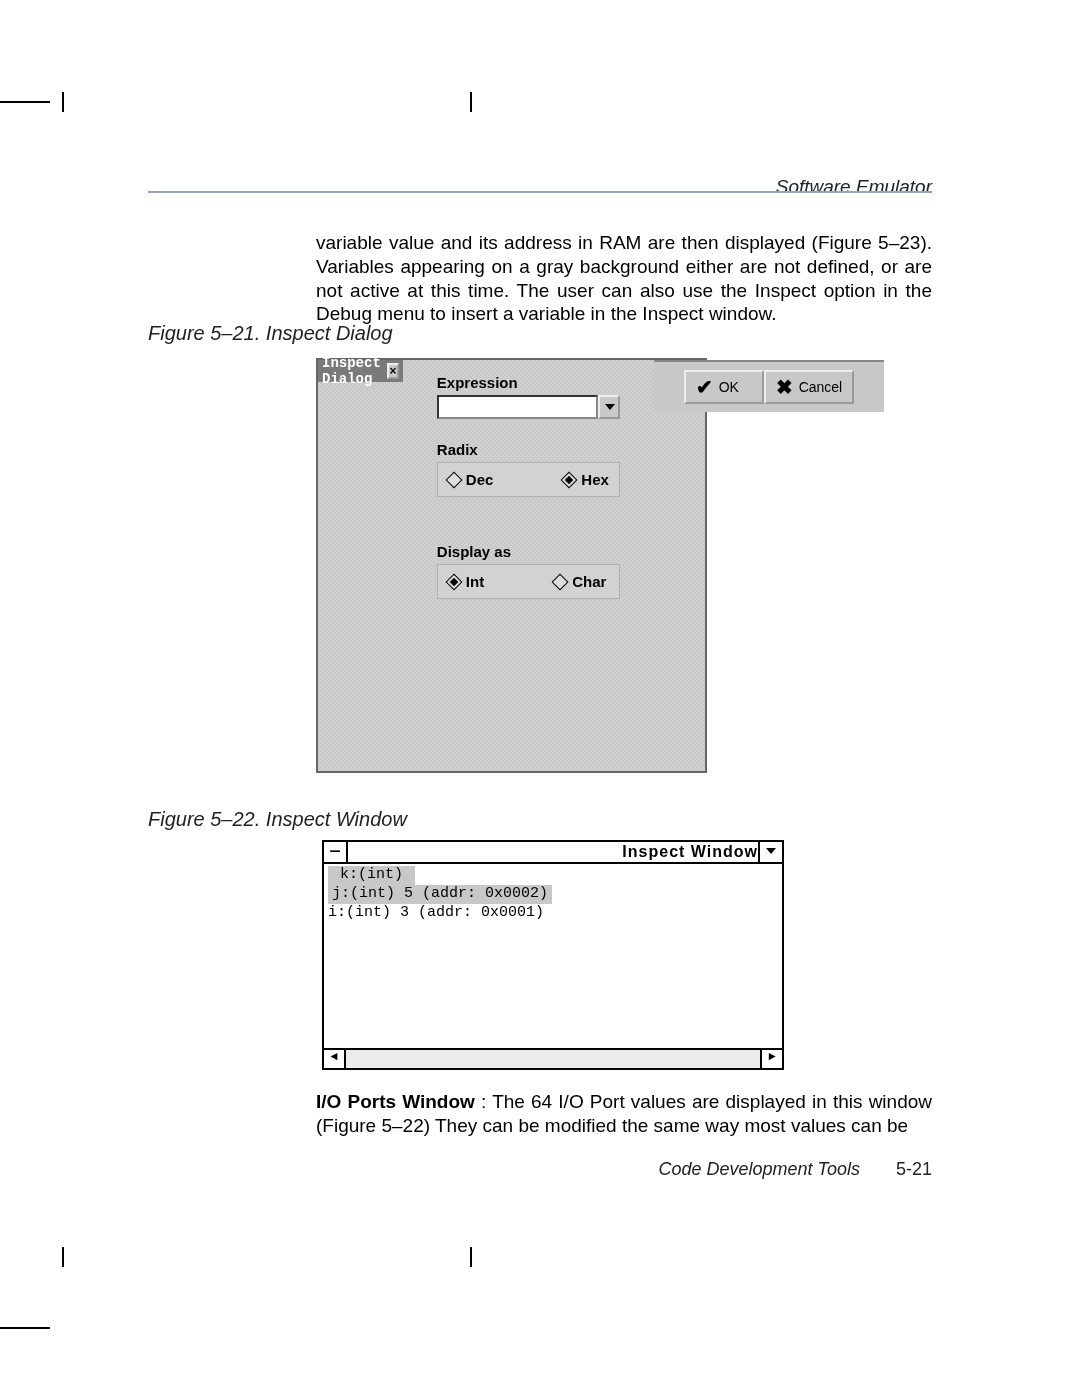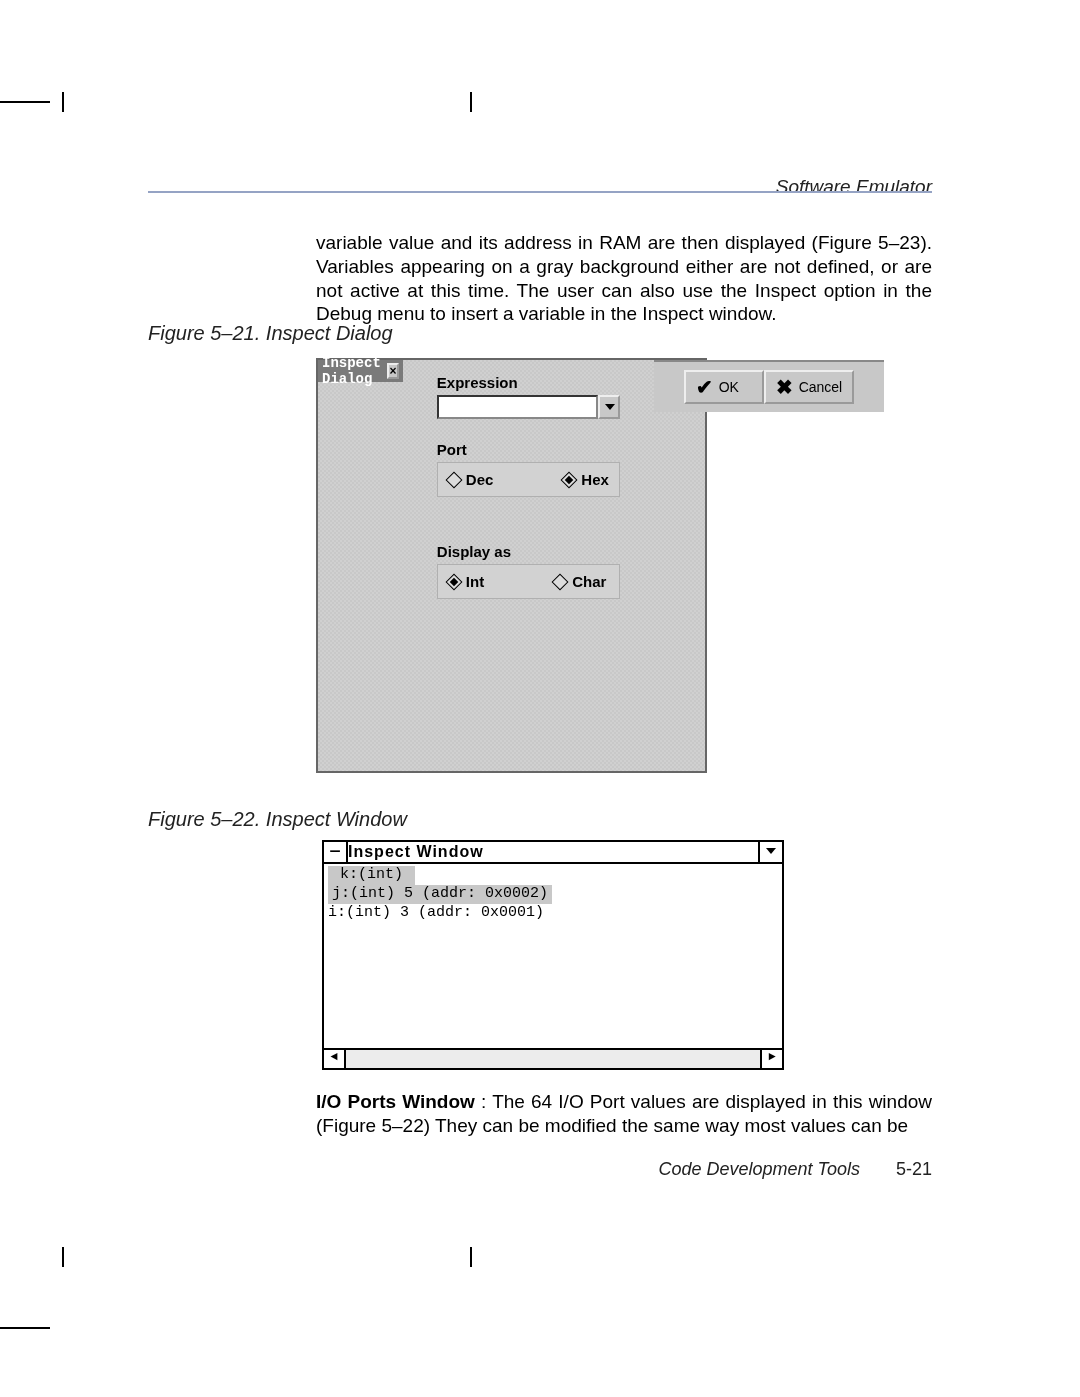--- a/index.html
+++ b/index.html
@@ -232,21 +232,21 @@
   .sysbox {
     width:24px; height:100%;
     border-right:2px solid #000;
     text-align:center;
     font-size:16px;
     font-weight:bold;
     line-height:18px;
   }
   .win-title {
     flex:1;
-    text-align:left;
+    text-align:right;
     font-family:Arial, sans-serif;
     font-size:16px;
     font-weight:bold;
     letter-spacing:1px;
   }
   .minbox {
     width:24px; height:100%;
     border-left:2px solid #000;
     text-align:center;
     line-height:18px;
@@ -340,21 +340,21 @@
         <span class="spacer"></span>
         <span class="dlg-close">×</span>
       </div>
       <div class="dlg-body">
         <div class="groupLabel">Expression</div>
         <div class="textbox-row">
           <div class="textbox"></div>
           <div class="dropdown"></div>
         </div>
 
-        <div class="groupLabel">Port</div>
+        <div class="groupLabel">Radix</div>
         <div class="radio-row">
           <div class="radio-opt">
             <span class="diamond"></span>
             <span>Dec</span>
           </div>
           <div class="radio-opt">
             <span class="diamond filled"></span>
             <span>Hex</span>
           </div>
         </div>

